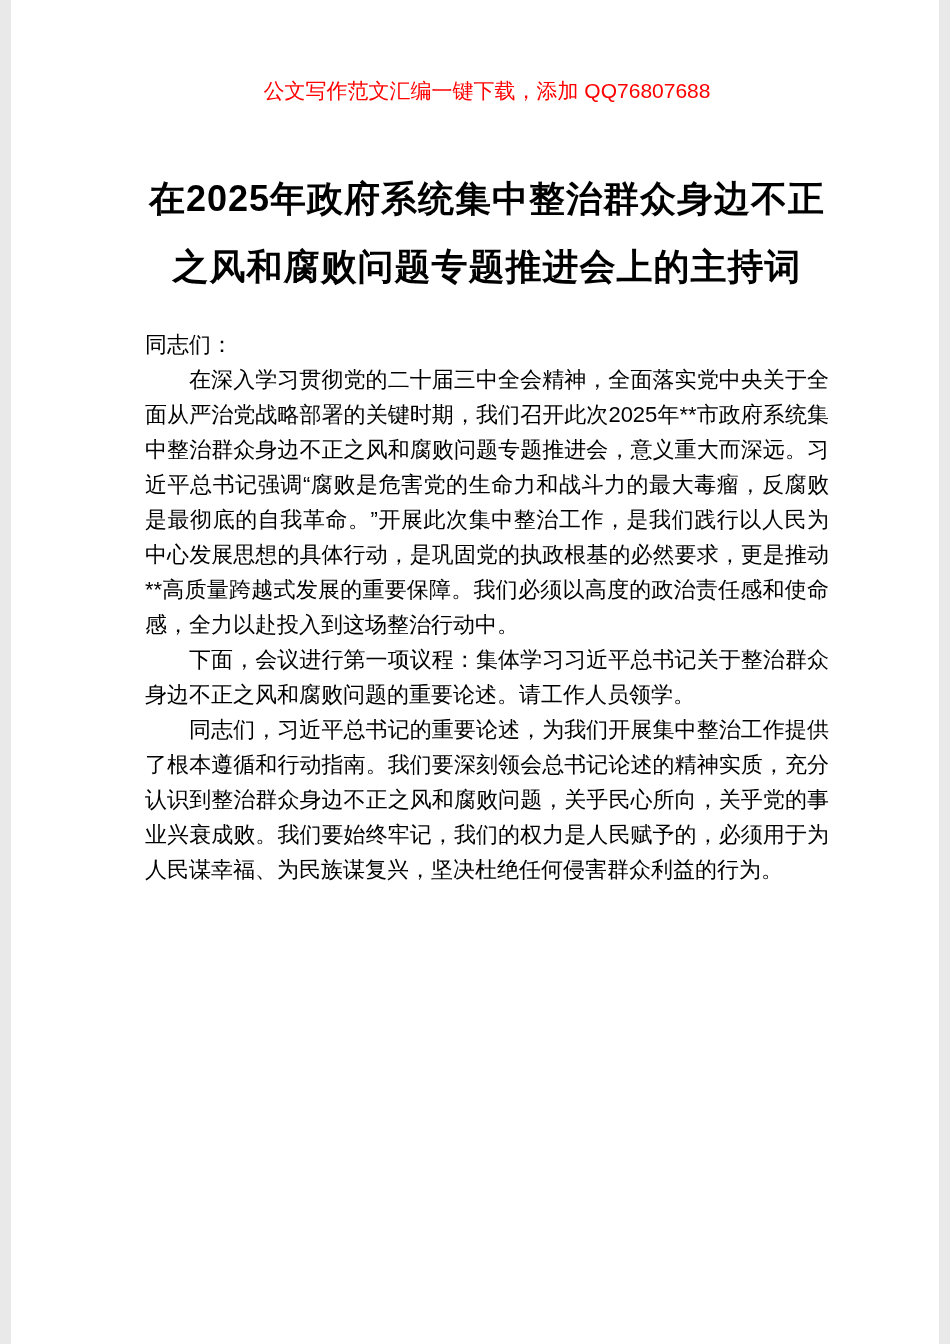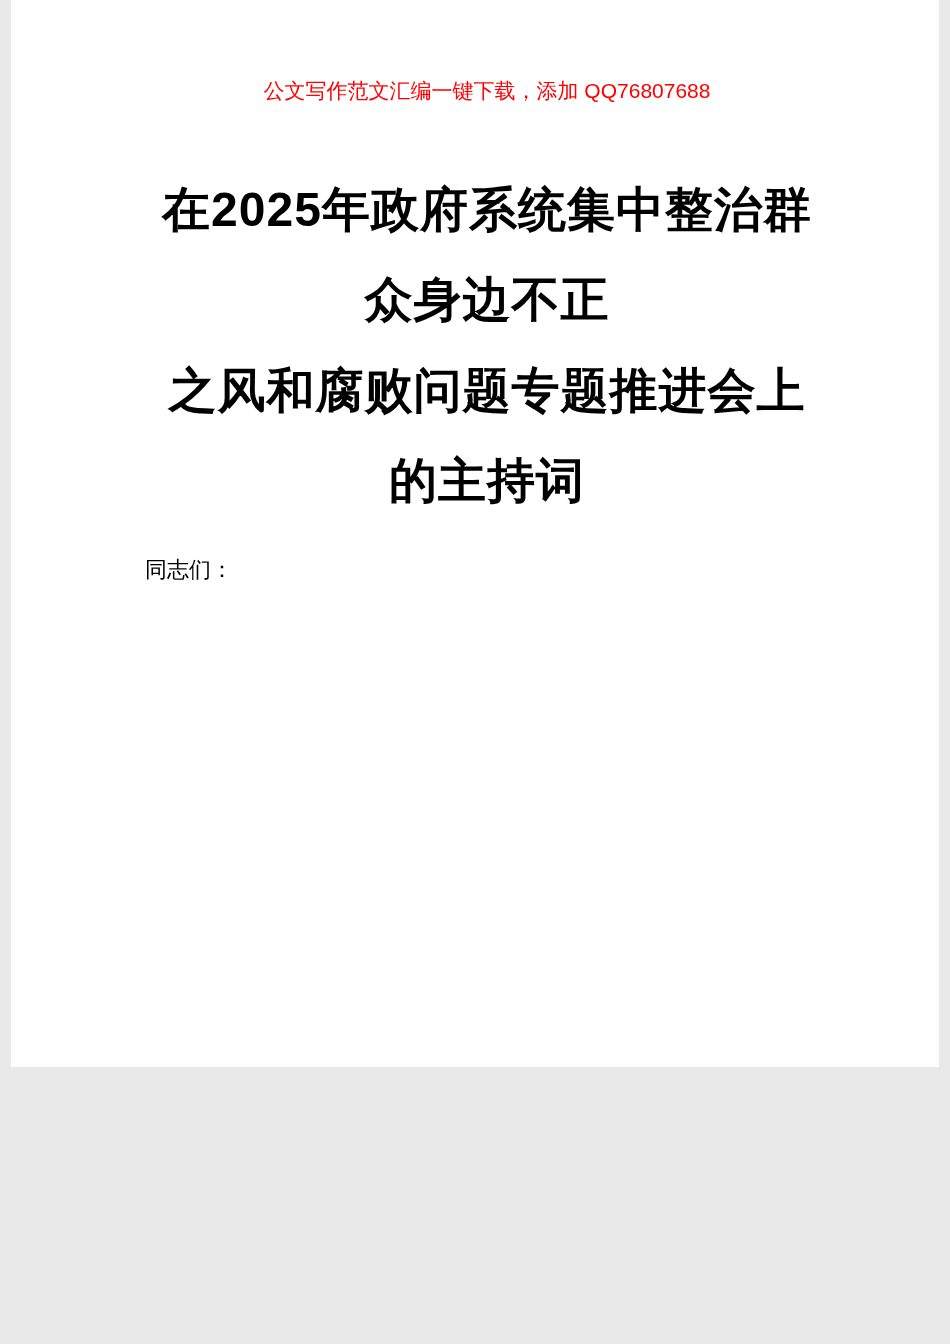--- a/index.html
+++ b/index.html
@@ -3,21 +3,21 @@
 <meta charset="utf-8">
 <style>
   html, body {
     margin: 0;
     padding: 0;
     background: #e9e9e9;
     font-family: "Liberation Sans", "DejaVu Sans", sans-serif;
   }
   .viewport {
     width: 950px;
-    height: 1067px;
+    height: 1344px;
     margin: 0 auto;
     overflow: hidden;
     position: relative;
   }
   .page {
     width: 928px;
     min-height: 1344px;
     margin: 0 auto;
     background: #ffffff;
     box-sizing: border-box;
@@ -28,21 +28,21 @@
     text-align: center;
     color: #fe0000;
     font-size: 21px;
     line-height: 1.2;
     font-weight: 400;
     margin: 0;
   }
   .doc-title {
     margin: 62px 0 0 0;
     text-align: center;
-    font-size: 48px;
+    font-size: 36px;
     font-weight: 700;
     line-height: 1.88;
     letter-spacing: 1px;
     color: #000000;
   }
   .doc-title .title-line {
     display: block;
   }
   .doc-body {
     margin-top: 26px;
@@ -68,16 +68,19 @@
 
     <div class="notice">公文写作范文汇编一键下载，添加 QQ76807688</div>
 
     <h1 class="doc-title">
       <span class="title-line">在2025年政府系统集中整治群众身边不正</span>
       <span class="title-line">之风和腐败问题专题推进会上的主持词</span>
     </h1>
 
     <div class="doc-body">
       <p>同志们：</p>
+      <p class="indent">在深入学习贯彻党的二十届三中全会精神，全面落实党中央关于全面从严治党战略部署的关键时期，我们召开此次2025年**市政府系统集中整治群众身边不正之风和腐败问题专题推进会，意义重大而深远。习近平总书记强调“腐败是危害党的生命力和战斗力的最大毒瘤，反腐败是最彻底的自我革命。”开展此次集中整治工作，是我们践行以人民为中心发展思想的具体行动，是巩固党的执政根基的必然要求，更是推动**高质量跨越式发展的重要保障。我们必须以高度的政治责任感和使命感，全力以赴投入到这场整治行动中。</p>
+      <p class="indent">下面，会议进行第一项议程：集体学习习近平总书记关于整治群众身边不正之风和腐败问题的重要论述。请工作人员领学。</p>
+      <p class="indent">同志们，习近平总书记的重要论述，为我们开展集中整治工作提供了根本遵循和行动指南。我们要深刻领会总书记论述的精神实质，充分认识到整治群众身边不正之风和腐败问题，关乎民心所向，关乎党的事业兴衰成败。我们要始终牢记，我们的权力是人民赋予的，必须用于为人民谋幸福、为民族谋复兴，坚决杜绝任何侵害群众利益的行为。</p>
     </div>
 
   </div>
 </div>
 
 </body></html>

